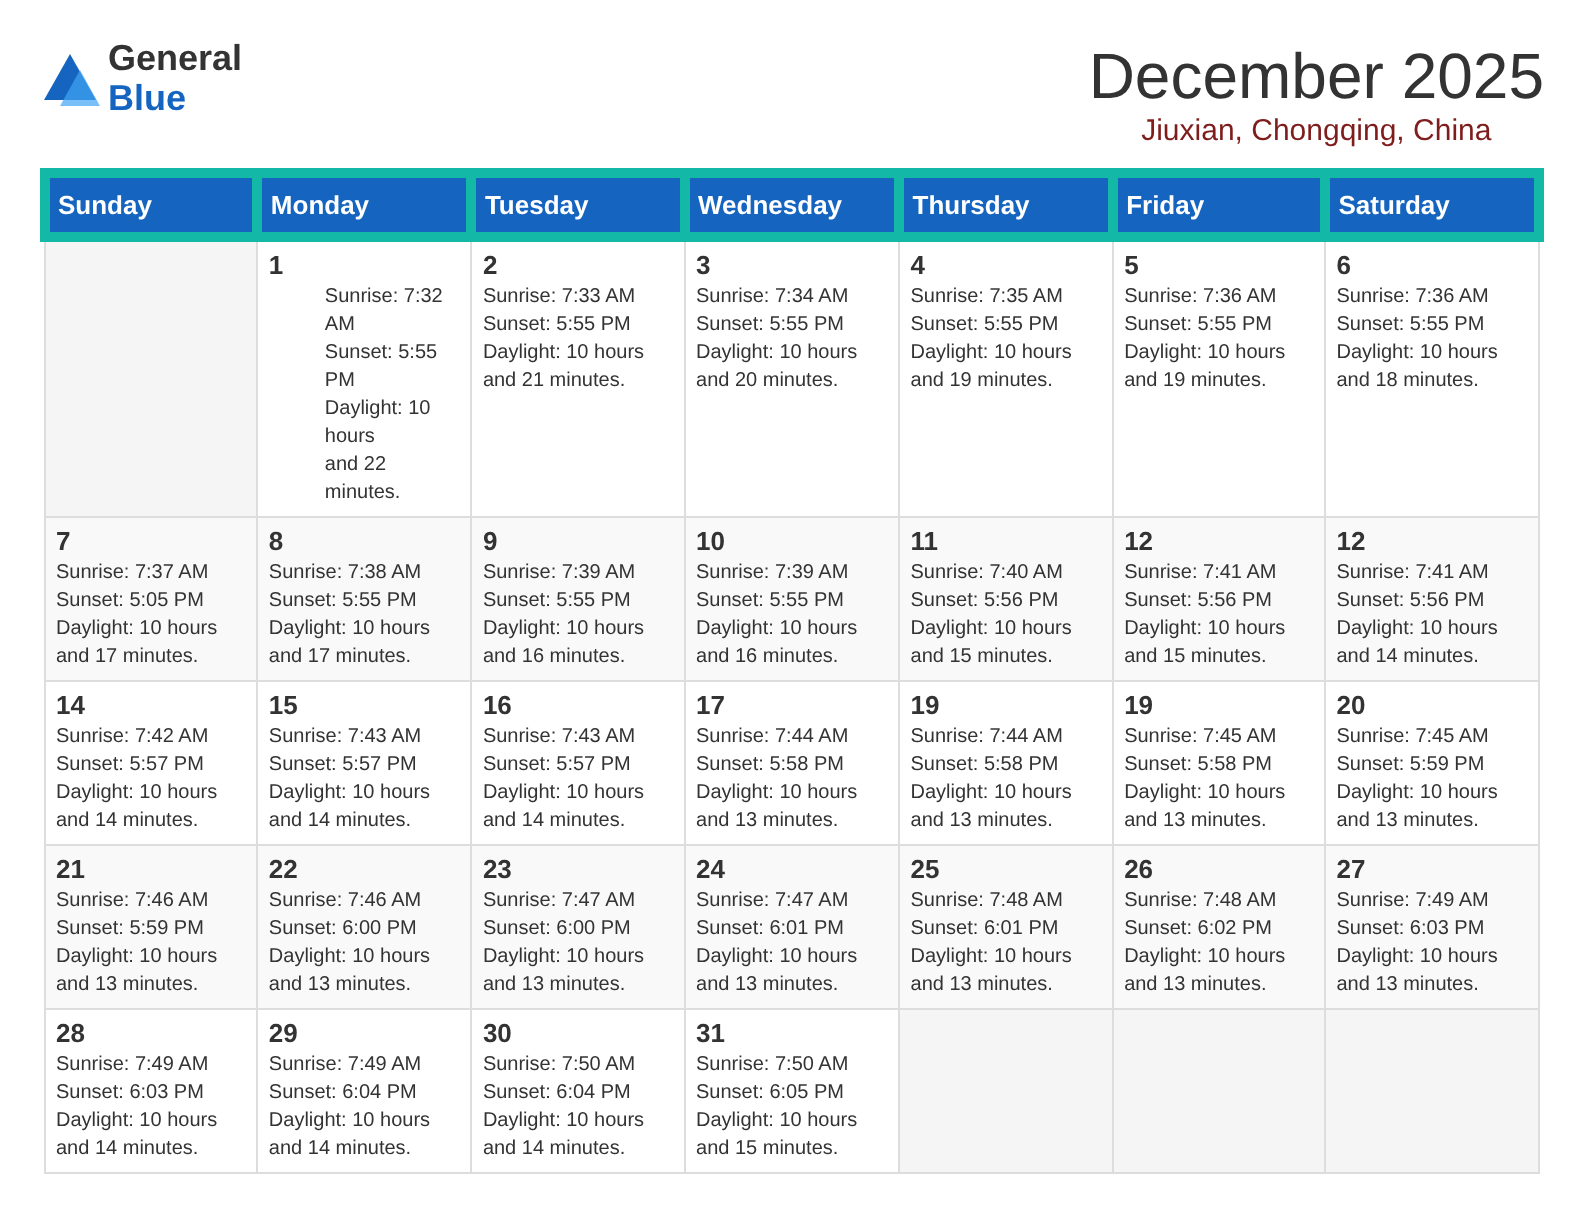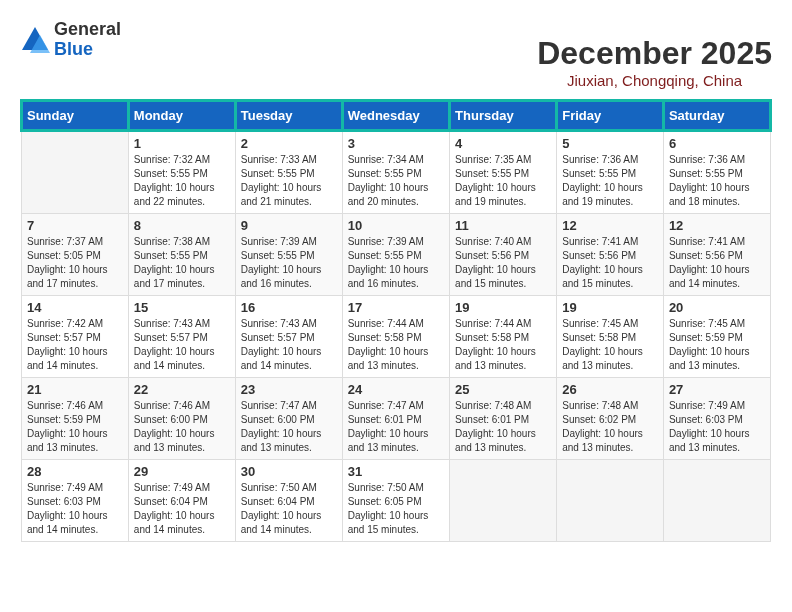--- a/index.html
+++ b/index.html
@@ -39,42 +39,41 @@
     .logo-icon {
       width: 30px;
       height: 30px;
       margin-right: 4px;
     }
     .title-block {
       text-align: right;
     }
     .month-title {
       font-size: 32px;
-      font-weight: bold;
+      font-weight: normal;
       color: #333;
-      margin-top: 15px;
     }
     .location {
       font-size: 15px;
       color: #7f1d1d;
       text-align: center;
     }
     .calendar {
       width: 100%;
       border-collapse: collapse;
       border: 1px solid #ccc;
     }
     .calendar th {
       background-color: #1565c0;
       color: #fff;
       font-size: 13px;
       font-weight: bold;
       padding: 6px 4px;
       text-align: left;
-      border: 3px solid #14b8a6;
+      border: 5px solid #14b8a6;
     }
     .calendar td {
       vertical-align: top;
       border: 1px solid #ddd;
       padding: 4px 5px;
       width: 108px;
       min-height: 80px;
       font-size: 10.5px;
       color: #333;
       background: #fff;
@@ -127,21 +126,21 @@
         <th>Thursday</th>
         <th>Friday</th>
         <th>Saturday</th>
       </tr>
   </thead>
   <tbody id="calendar-body">
   <tr>
         <td class="empty-cell"></td>
         <td>
           <span class="day-num">1</span>
-          <div class="day-info" style="white-space: pre-line;">Sunrise: 7:32 AM
+          <div class="day-info" style="white-space: pre-line; margin-left: 28px;">Sunrise: 7:32 AM
 Sunset: 5:55 PM
 Daylight: 10 hours
 and 22 minutes.</div>
         </td>
         <td>
           <span class="day-num">2</span>
           <div class="day-info" style="white-space: pre-line;">Sunrise: 7:33 AM
 Sunset: 5:55 PM
 Daylight: 10 hours
 and 21 minutes.</div>

